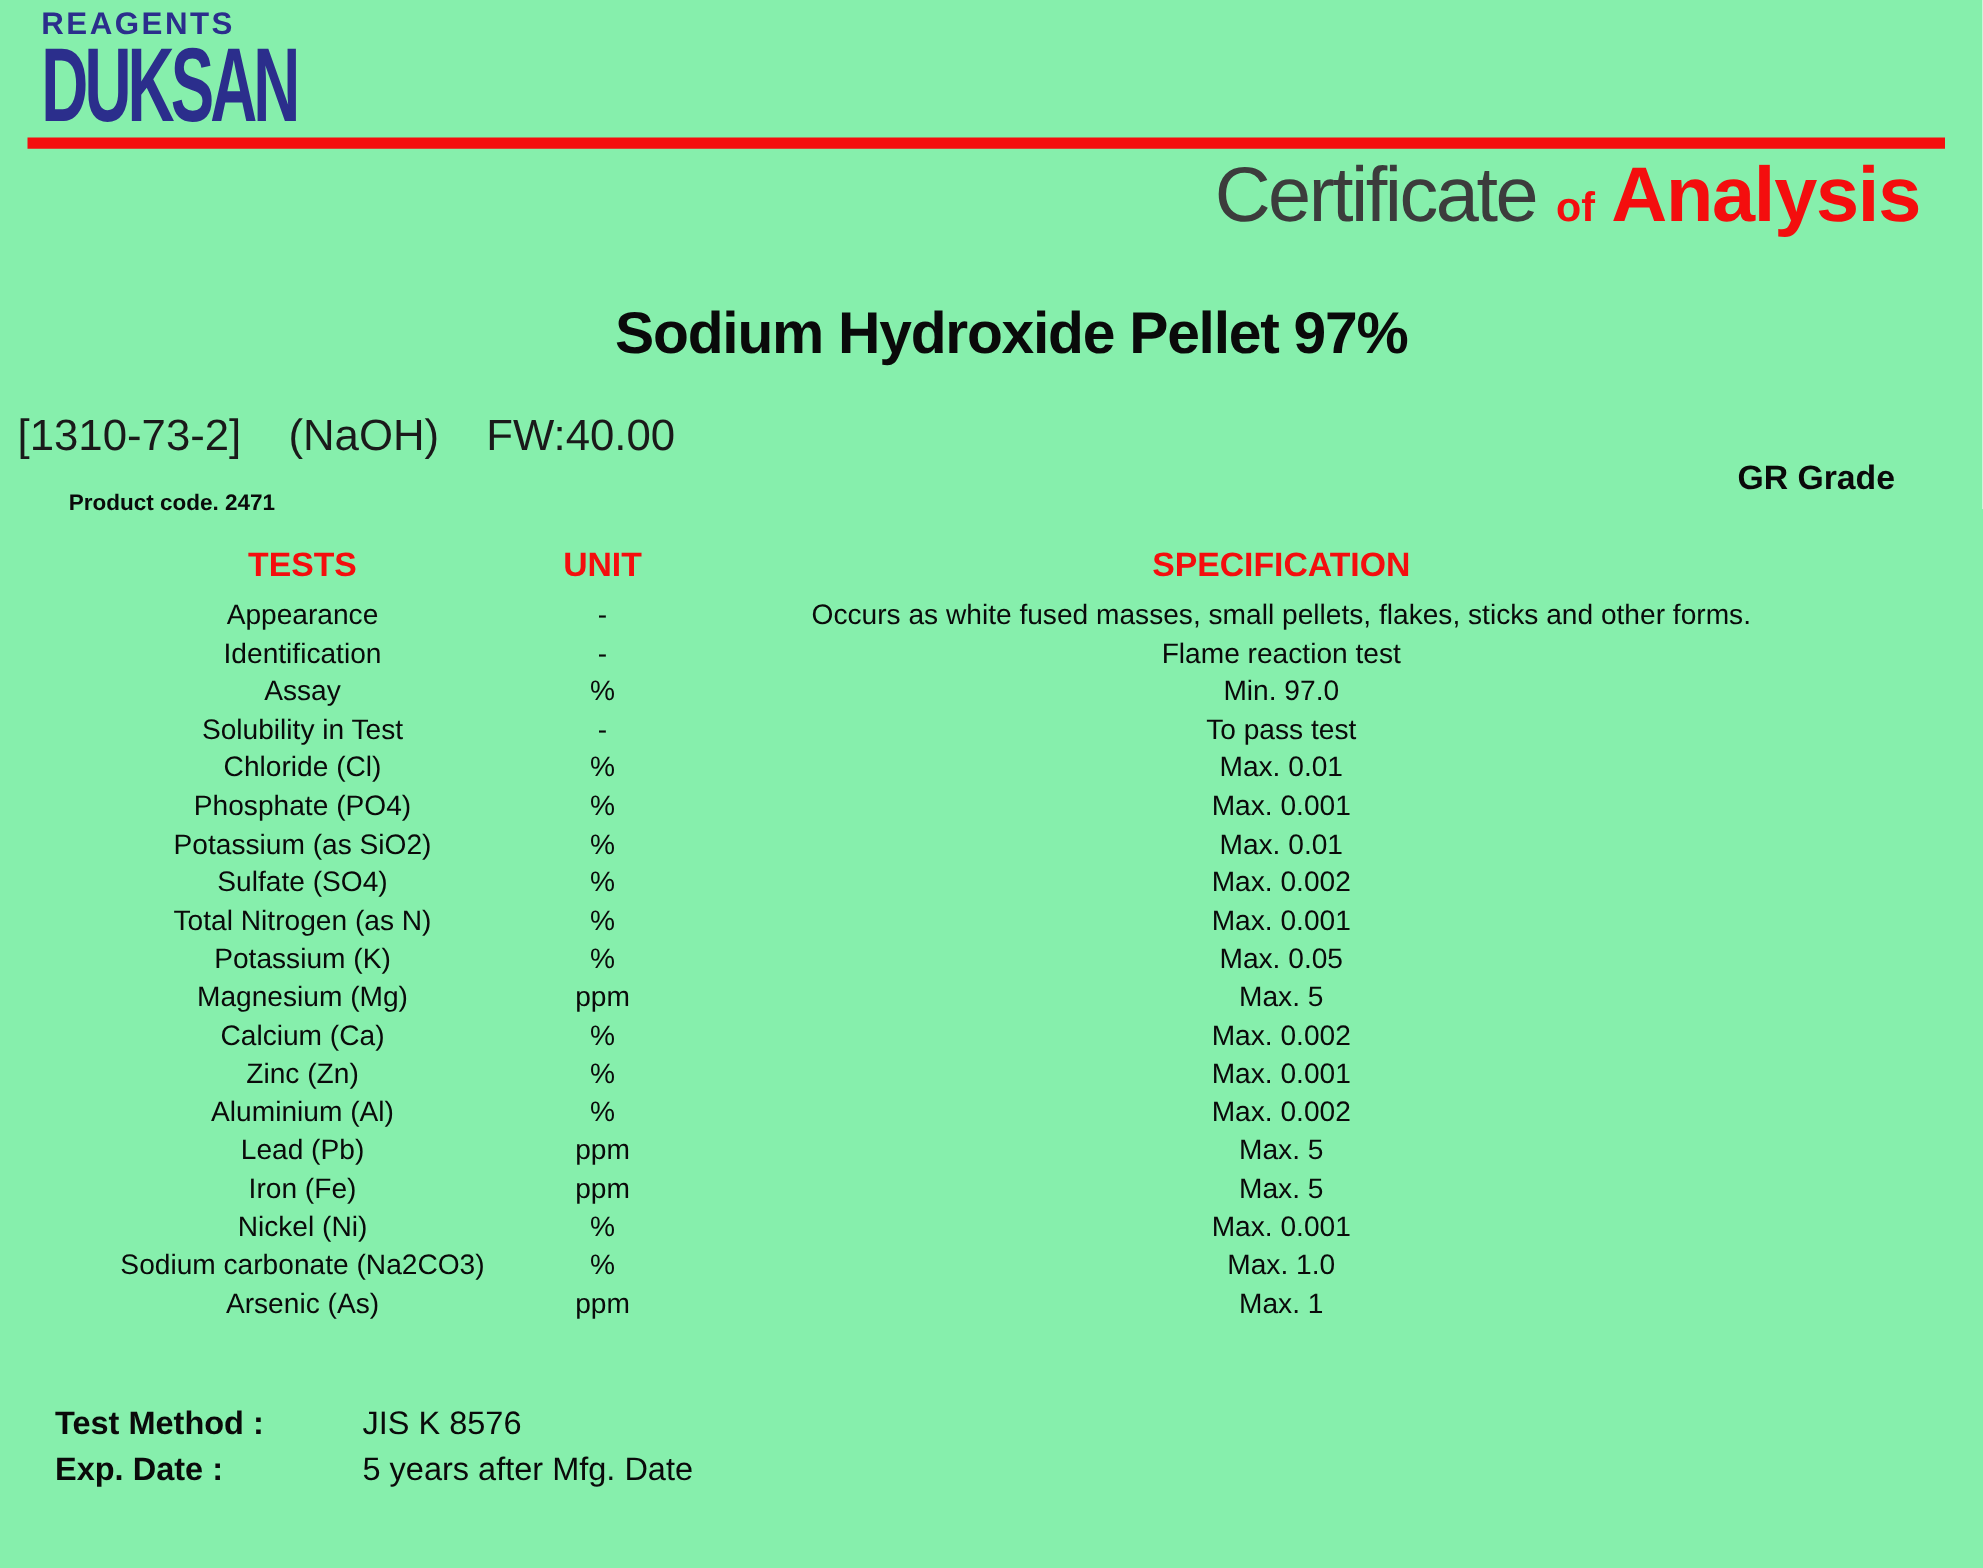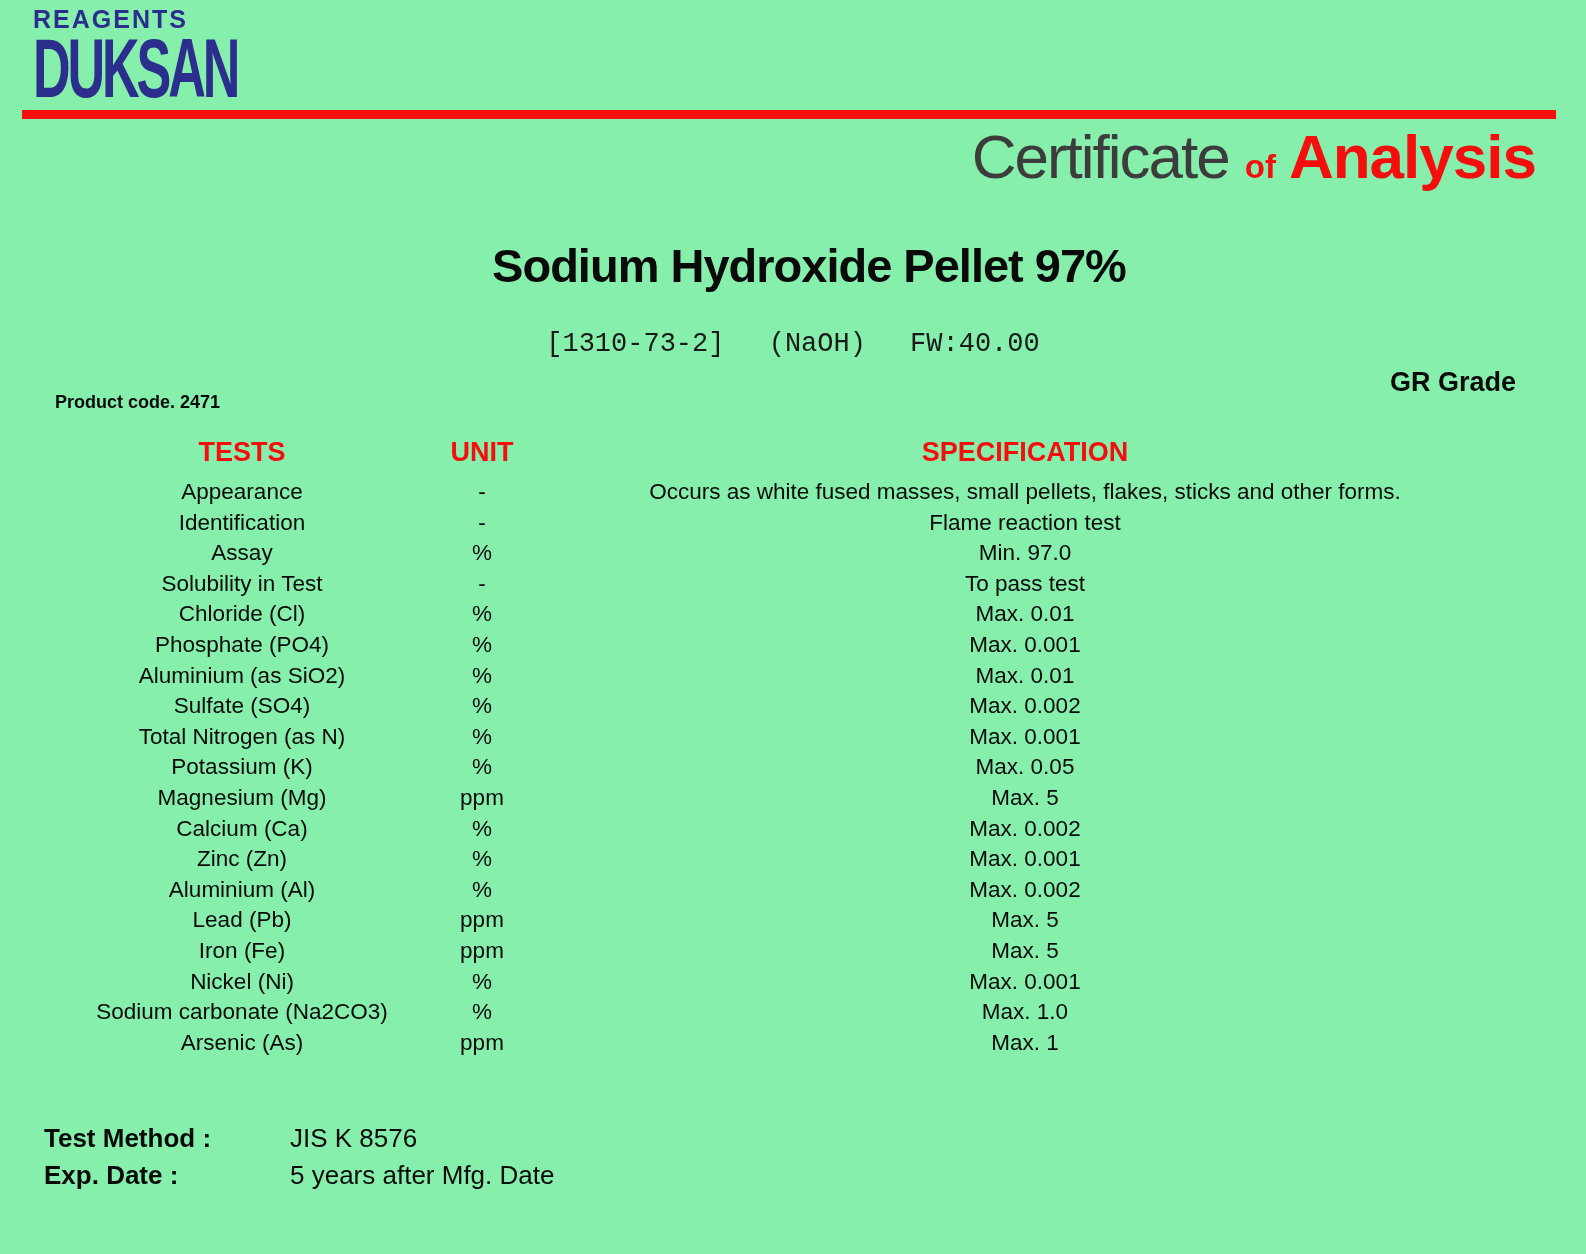--- a/index.html
+++ b/index.html
@@ -71,24 +71,22 @@
     top: 238px; left: 0; width: 100%;
     text-align: center;
     font-size: 47px;
     font-weight: bold;
     letter-spacing: -1px;
     padding-left: 32px;
   }
   .subtitle {
     position: absolute;
     top: 329px; left: 0; width: 100%;
-    text-align: center;
-    font-size: 27px;
+    font-size: 35px;
     color: #1a1a1a;
-    font-family: Liberation Mono, monospace;
   }
   .subtitle span { margin: 0 14px; }
 
   .product-code {
     position: absolute;
     top: 392px; left: 55px;
     font-size: 18px; font-weight: bold;
   }
   .grade {
     position: absolute;
@@ -196,21 +194,21 @@
     <div class="c-spec">Max. 0.01</div>
   </div>
 
   <div class="t-row">
     <div class="c-test">Phosphate (PO4)</div>
     <div class="c-unit">%</div>
     <div class="c-spec">Max. 0.001</div>
   </div>
 
   <div class="t-row">
-    <div class="c-test">Aluminium (as SiO2)</div>
+    <div class="c-test">Potassium (as SiO2)</div>
     <div class="c-unit">%</div>
     <div class="c-spec">Max. 0.01</div>
   </div>
 
   <div class="t-row">
     <div class="c-test">Sulfate (SO4)</div>
     <div class="c-unit">%</div>
     <div class="c-spec">Max. 0.002</div>
   </div>
 

